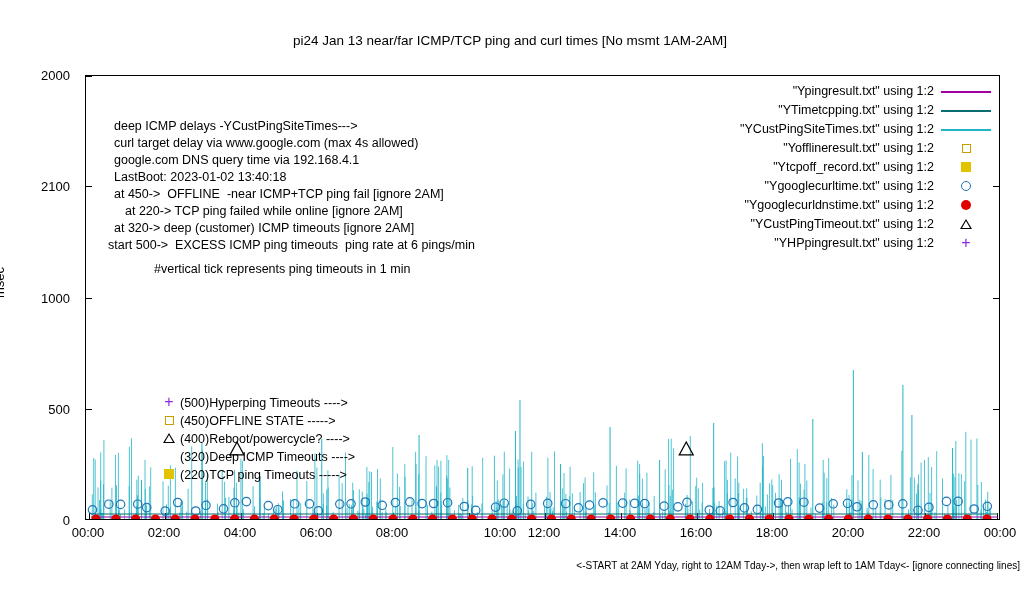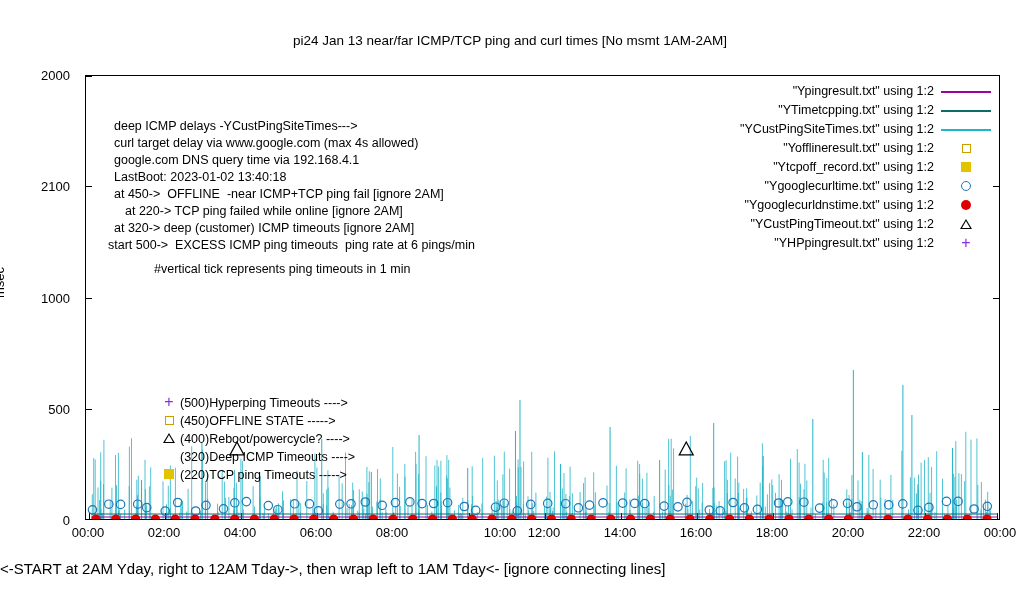--- a/index.html
+++ b/index.html
@@ -77,22 +77,22 @@
     font-size: 13px;
     transform: rotate(-90deg);
     transform-origin: left top;
     white-space: nowrap;
   }
   .xlabel {
     position: absolute;
     top: 560px;
     left: 0;
     width: 1020px;
-    text-align: left;
-    font-size: 15px;
+    text-align: right;
+    font-size: 10px;
   }
   
   .annot {
     position: absolute;
     font-size: 12.5px;
     white-space: pre;
     color: #000;
   }
   .annot b {
     font-weight: normal;

